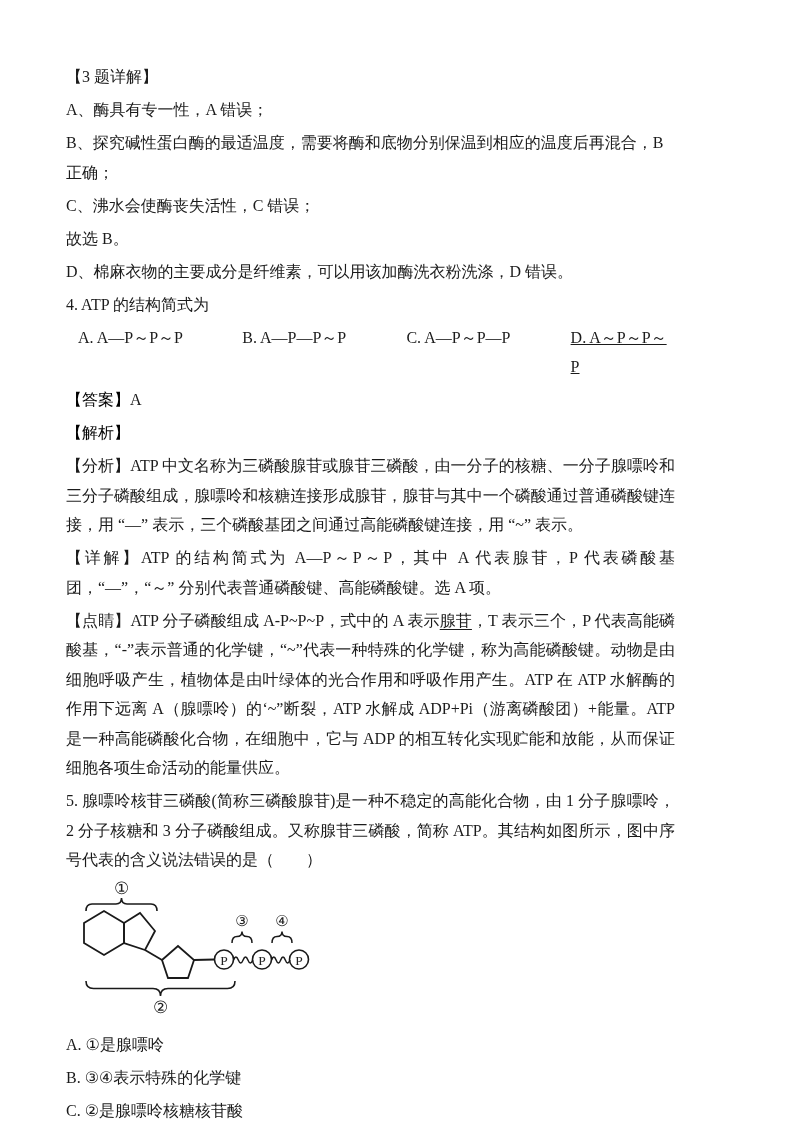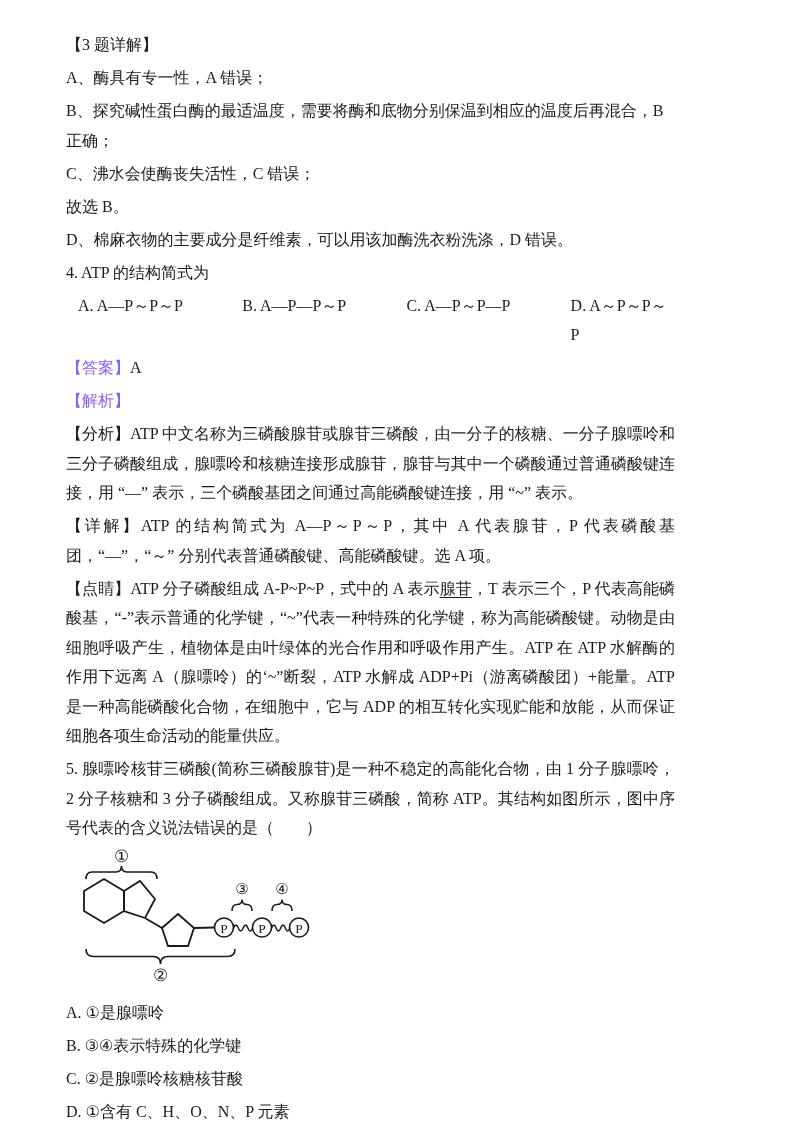--- a/index.html
+++ b/index.html
@@ -1,28 +1,28 @@
 <!DOCTYPE html>
 <html><head>
 <meta charset="utf-8">
 <style>
   html,body{margin:0;padding:0;background:#ffffff;}
   .page{
     width:724px;height:1123px;box-sizing:border-box;
-    padding:30px 49px 0 66px;background:#ffffff;
+    padding:62px 49px 0 66px;background:#ffffff;
     font-family:"Liberation Serif","DejaVu Serif",serif;
     font-size:16px;color:#1b1b1b;
   }
   p{margin:0 0 3.5px 0;line-height:29.5px;}
   .just{text-align:justify;}
-  .tag{color:#8b5cf6;}
+  .tag{color:#000000;}
   .u{text-decoration:underline;text-underline-offset:3px;margin-top:34px;}
   .optrow{display:flex;padding-left:4px;margin-left:8px;}
   .optrow .opt4{width:165px;}
-  .optrow .opt4:last-child{width:auto;}
+  .optrow .opt4:last-child{width:auto;text-decoration:underline;}
   .diagram-wrap{margin:2px 0 8px 0;}
   svg text{font-family:"Liberation Serif","DejaVu Serif",serif;fill:#222222;}
 </style>
 </head>
 <body>
 
 <div class="page">
 
   <p>【3 题详解】</p>
   <p>A、酶具有专一性，A 错误；</p>

